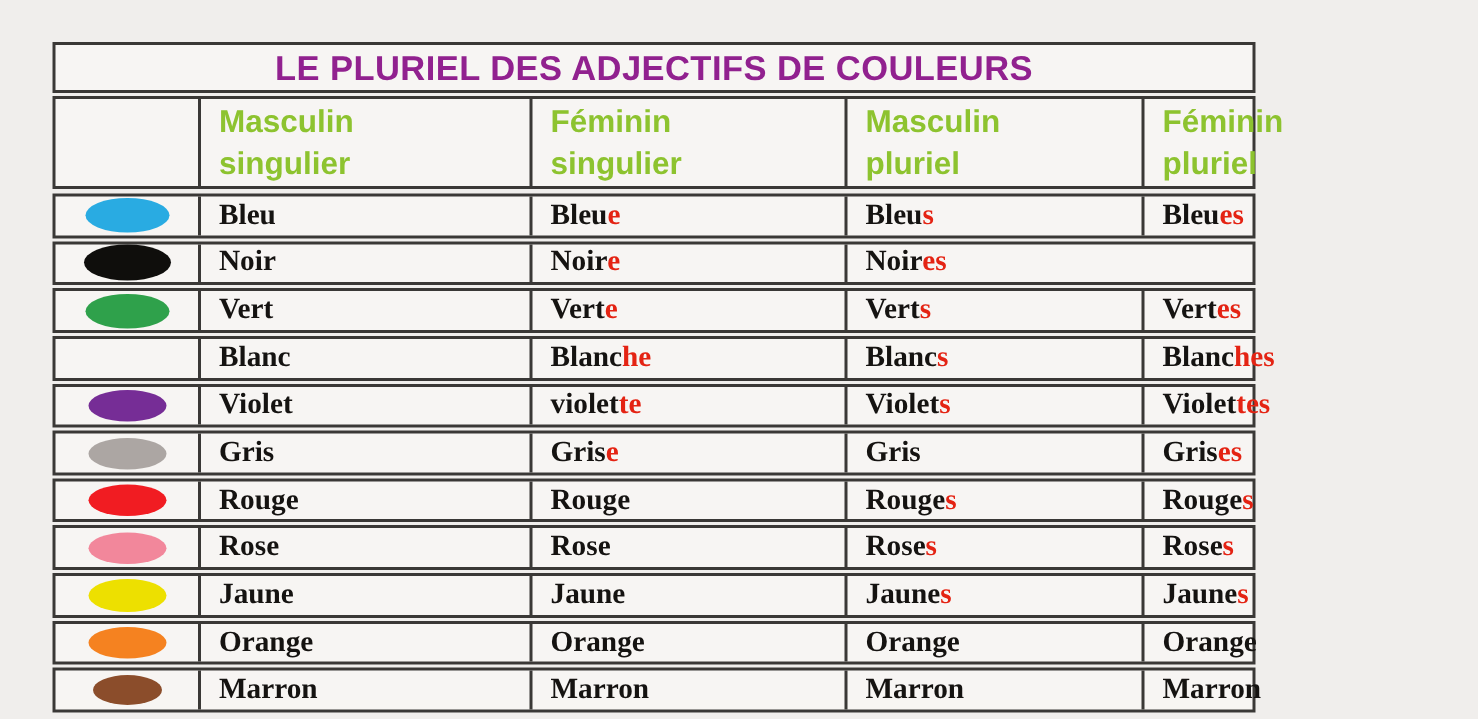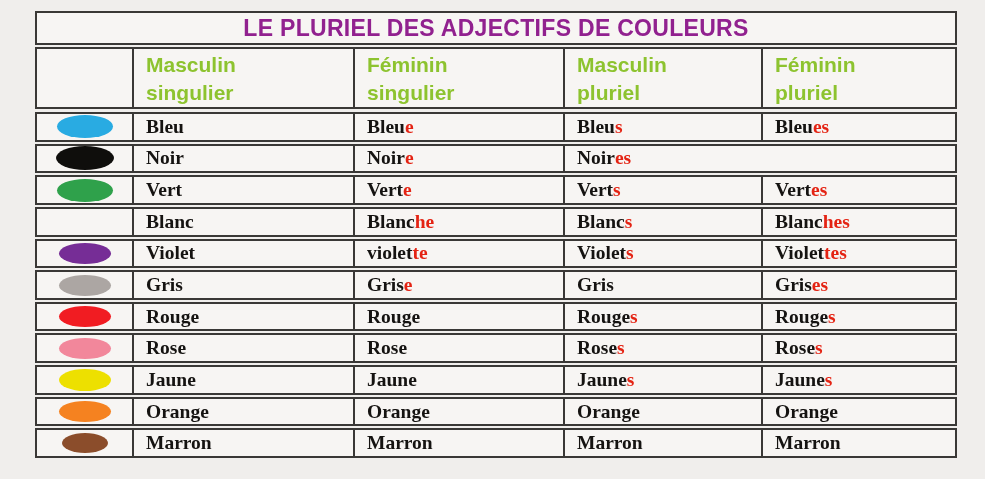--- a/index.html
+++ b/index.html
@@ -13,22 +13,22 @@
   }
   * { box-sizing: border-box; margin: 0; padding: 0; }
   html, body {
     width: 985px; height: 479px;
     background: var(--page-bg);
     overflow: hidden;
     font-family: "Liberation Sans", sans-serif;
   }
   .colors-table {
     position: absolute;
-    left: 35px; top: 11px;
-    width: 922px;
+    left: 35px; top: 28px;
+    width: 802px;
   }
   .title-row {
     height: 34px;
     border: 2px solid var(--line);
     background: var(--cell-bg);
     display: flex;
     align-items: center;
     justify-content: center;
   }
   .title-text {

